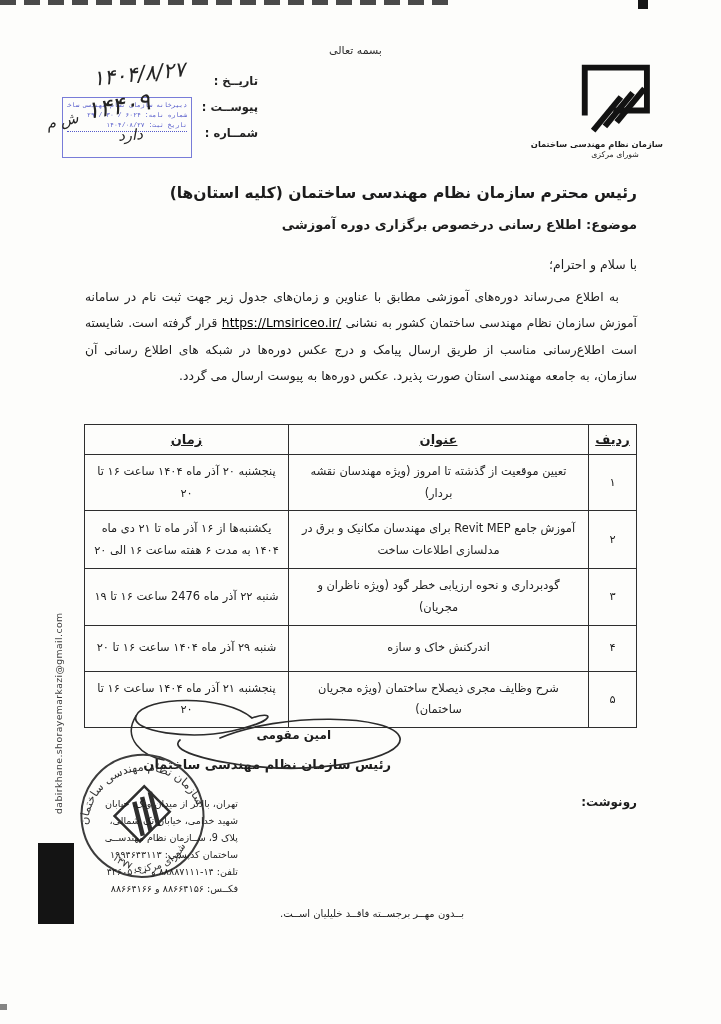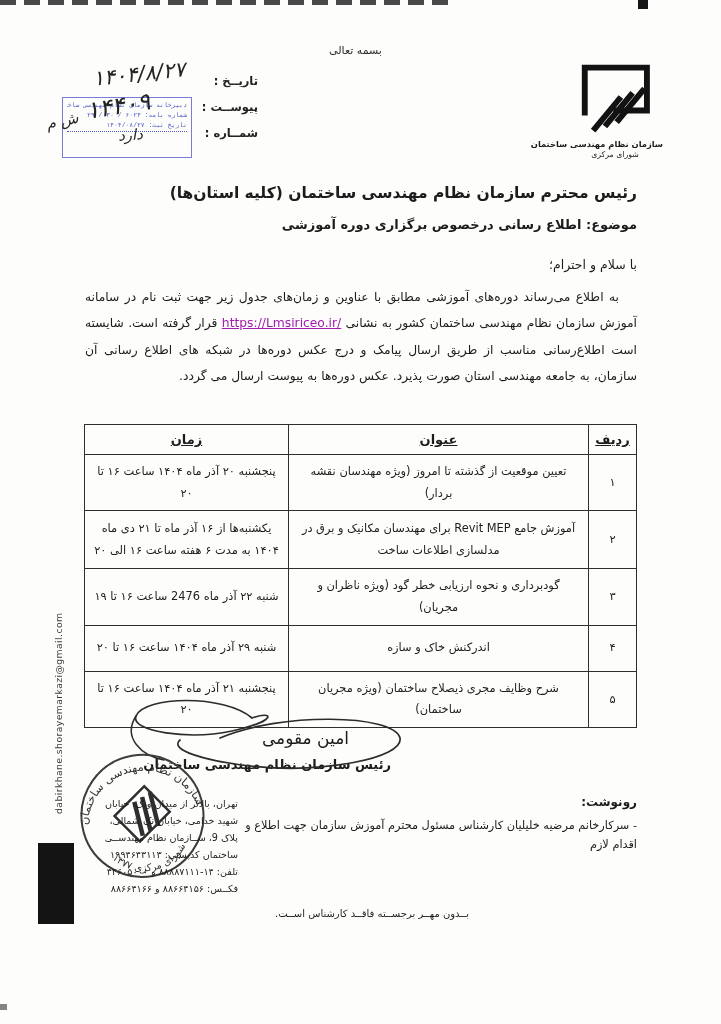--- a/index.html
+++ b/index.html
@@ -42,36 +42,36 @@
     text-align:right; opacity:.92;font-family:Liberation Mono, monospace;}
   .registry-stamp div{ font-size:6.4px; line-height:1.55; color:#474dc7; white-space:nowrap; overflow:hidden;}
   .registry-stamp .rs-dots{ border-bottom:1px dotted #474dc7;}
 
   
   .recipient{ position:absolute; right:84px; top:184px; font-size:15.5px; font-weight:bold;}
   .subject{ position:absolute; right:84px; top:217px; font-size:13px; font-weight:bold;}
   .greeting{ position:absolute; right:84px; top:257px; font-size:12.5px;}
   .body-par{ position:absolute; right:84px; left:85px; top:284px; font-size:12.3px;
     line-height:2.14; text-align:justify; text-indent:18px; color:#1b1b1b;}
-  .body-par a{ color:#a21caf; text-decoration:underline; direction:ltr; unicode-bidi:embed;}
+  .body-par a{ color:#000000; text-decoration:underline; direction:ltr; unicode-bidi:embed;}
 
   
   table.course{ position:absolute; right:84px; top:424px; width:552px; border-collapse:collapse;
     table-layout:fixed; direction:rtl;}
   table.course th, table.course td{ border:1.3px solid #2e2e2e; text-align:center; vertical-align:middle;
     padding:6px 8px; }
   table.course th{ font-size:13px; font-weight:bold; height:30px; padding:4px;text-decoration:underline;}
   table.course td{ font-size:11.4px; line-height:1.9; color:#1d1d1d;}
   col.c-row{ width:48px;} col.c-title{ width:300px;} col.c-time{ width:204px;}
   tr.r1 td{ height:44px;} tr.r2 td{ height:58px;} tr.r3 td{ height:46px;}
   tr.r4 td{ height:46px;} tr.r5 td{ height:45px;}
 
   
   .sig-name{ position:absolute; left:0; right:0; top:728px; width:721px;}
-  .sig-name .inner{ position:absolute; right:372px; font-size:17px; font-weight:normal;}
+  .sig-name .inner{ position:absolute; right:390px; font-size:12px; font-weight:bold;}
   .sig-title{ position:absolute; right:330px; top:757px; font-size:13px; font-weight:bold;}
   .sig-scribble{ position:absolute; left:102px; top:686px; pointer-events:none;}
   .round-stamp{ position:absolute; left:66px; top:746px; transform:rotate(-10deg);}
 
   
   .cc-label{ position:absolute; right:84px; top:795px; font-size:12px; font-weight:bold;}
   .cc-item{ position:absolute; right:84px; left:238px; top:816px; font-size:11.3px; text-align:right; line-height:1.7;}
 
   
   .addr{ position:absolute; left:78px; top:795px; width:160px; font-size:9.6px; line-height:1.78;
@@ -199,27 +199,26 @@
       <g transform="rotate(-35 77 68)">
         <rect x="56" y="50" width="42" height="36" fill="#fff" stroke="#2f2f2f" stroke-width="2.5"></rect>
         <path d="M62,84 L80,54" stroke="#2f2f2f" stroke-width="4.5"></path>
         <path d="M71,86 L89,56" stroke="#2f2f2f" stroke-width="4.5"></path>
         <path d="M80,88 L98,58" stroke="#2f2f2f" stroke-width="4.5"></path>
       </g>
     </svg>
   </span>
 
   <div class="cc-label">رونوشت:</div>
-  <div class="cc-item">- سرکارخانم مرضیه خلیلیان کارشناس مسئول محترم آموزش سازمان جهت اطلاع و اقدام لازم</div>
 
   <div class="redaction"></div>
   <div class="addr">
     <div>تهران، بالاتر از میدان ونک، خیابان</div>
     <div>شهید خدامی، خیابان تک شمالی،</div>
     <div>پلاک 9، ســازمان نظام مهندســی</div>
     <div>ساختمان کدپستی: ۱۹۹۴۶۴۳۱۱۳</div>
     <div>تلفن: ۱۴-۸۸۸۸۷۱۱۱ و ۴۲۶۰۵۰۰۰</div>
     <div>فکــس: ۸۸۶۶۴۱۵۶ و ۸۸۶۶۴۱۶۶</div>
   </div>
   <div class="email-vert">dabirkhane.shorayemarkazi@gmail.com</div>
-  <div class="validity">بــدون مهــر برجســته فاقــد کارشناس اســت.</div>
+  <div class="validity">بــدون مهــر برجســته فاقــد خلیلیان اســت.</div>
 
 </div>
 
 </body></html>

